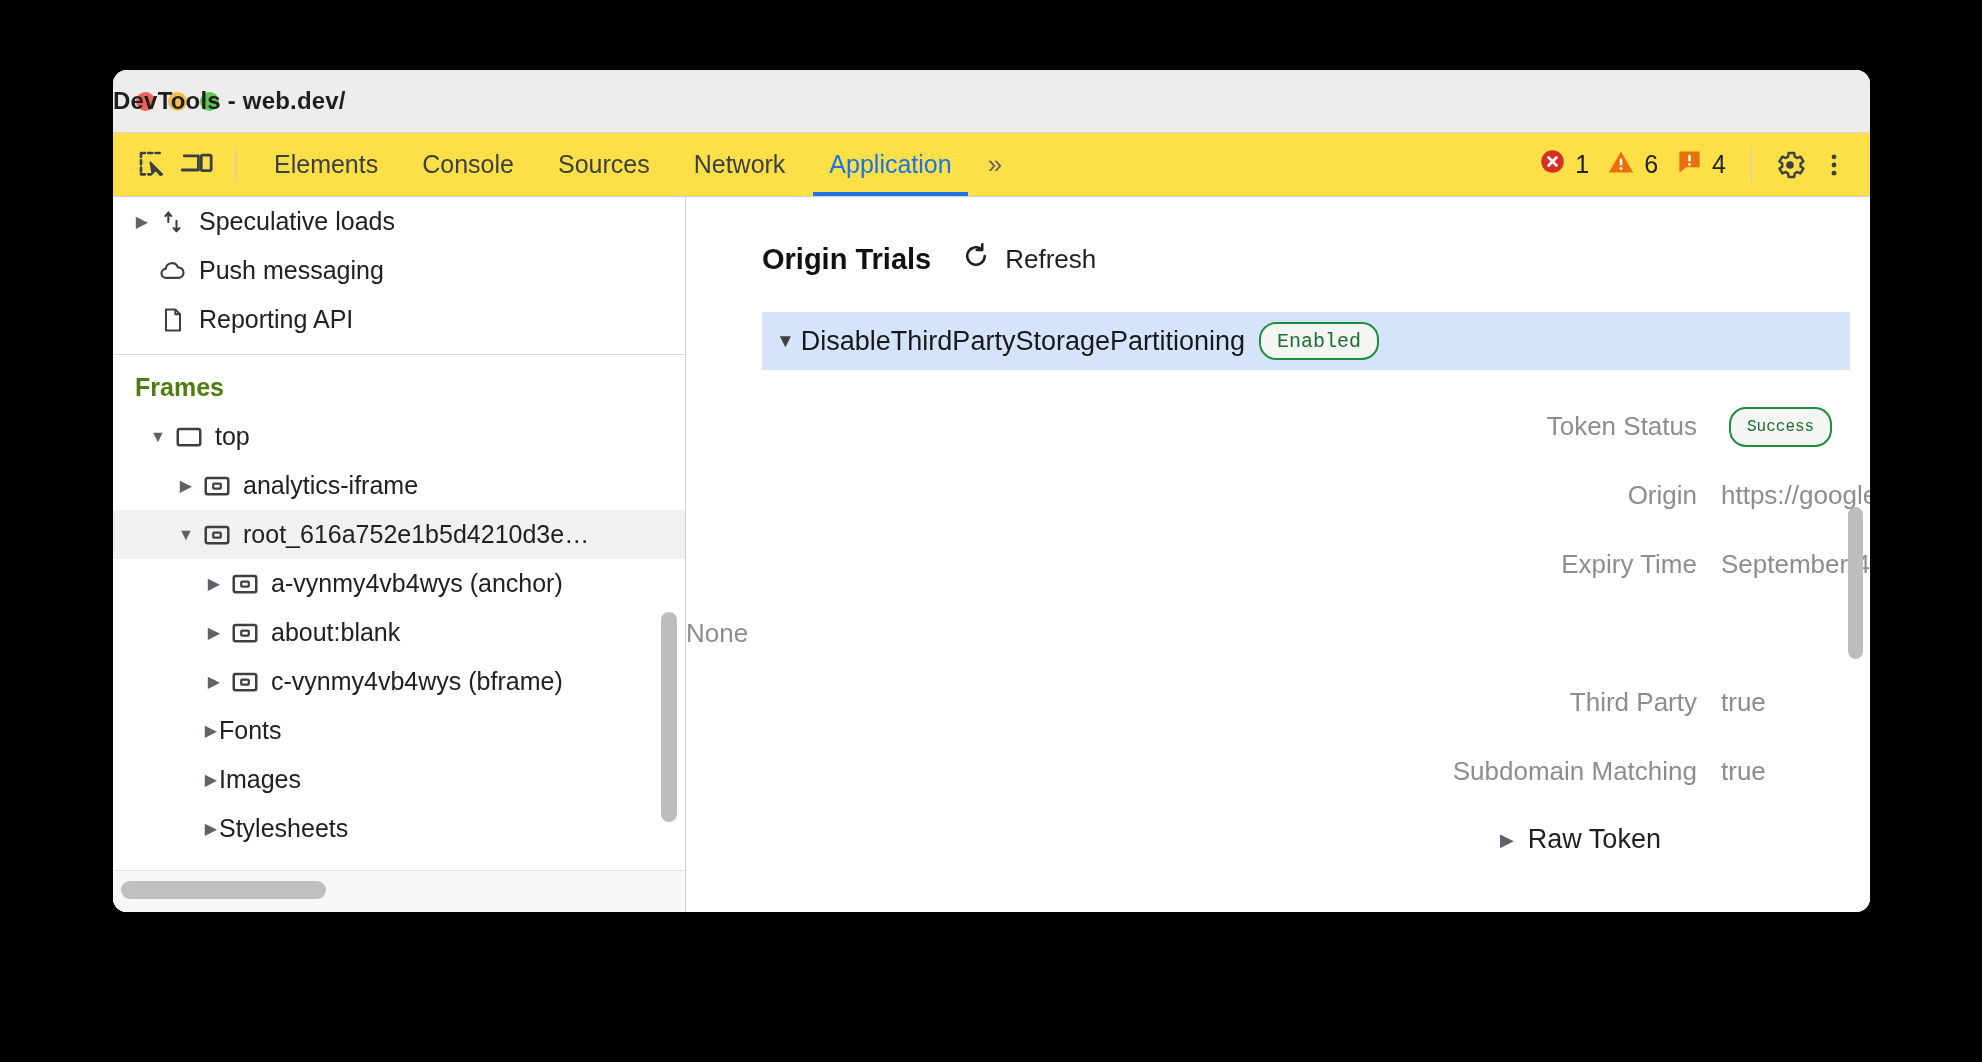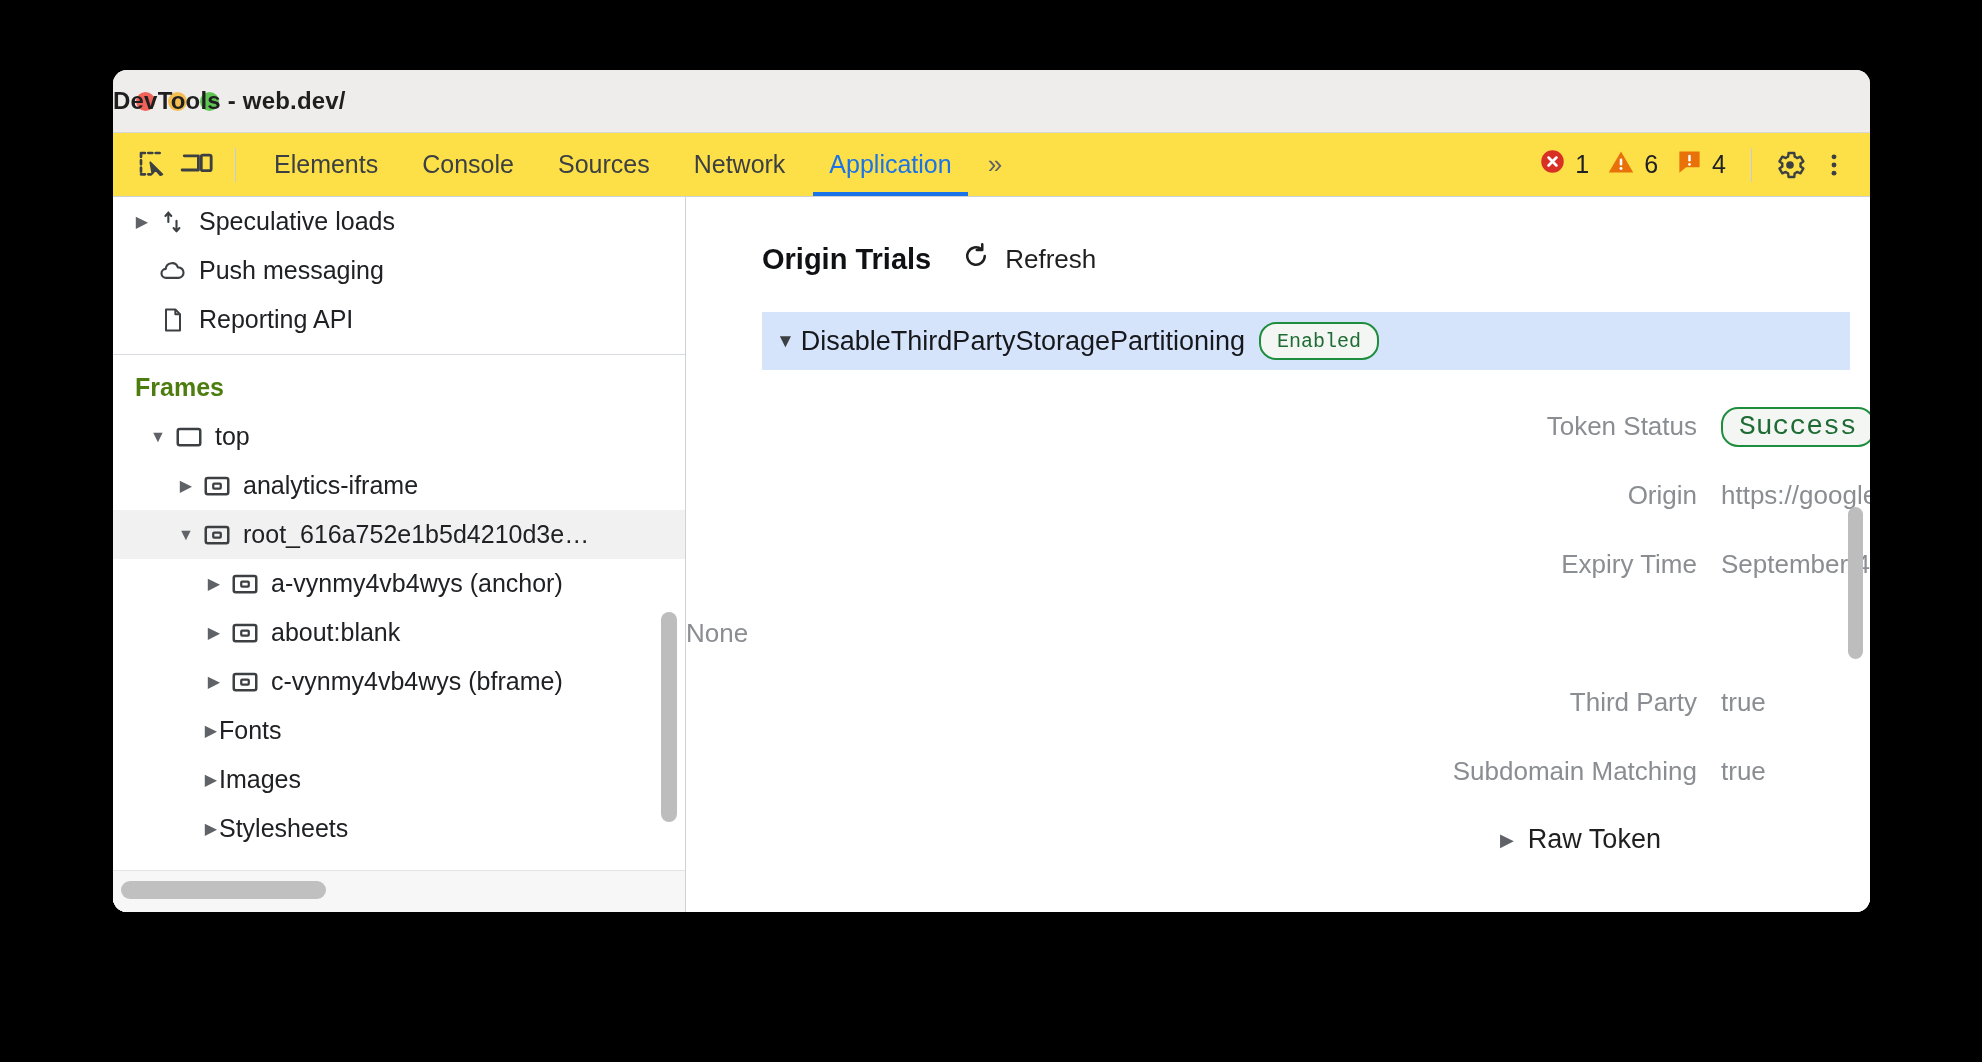--- a/index.html
+++ b/index.html
@@ -298,23 +298,23 @@
     box-sizing: border-box;
     font-size: 26px;
     color: #8a8d91;
   }
   .f-value {
     font-size: 26px;
     color: #8a8d91;
     white-space: nowrap;
   }
   .badge.success {
-    margin-left: 0;
+    margin-left: 8px;
     height: 36px;
-    font-size: 28px;
+    font-size: 16px;
   }
 
   .raw-token {
     display: flex;
     align-items: center;
     margin: 18px 0 0 814px;
     font-size: 27px;
     color: #1f1f1f;
   }
   .raw-token .caret { margin-right: 14px; color: #5f6368; font-size: 18px; }

